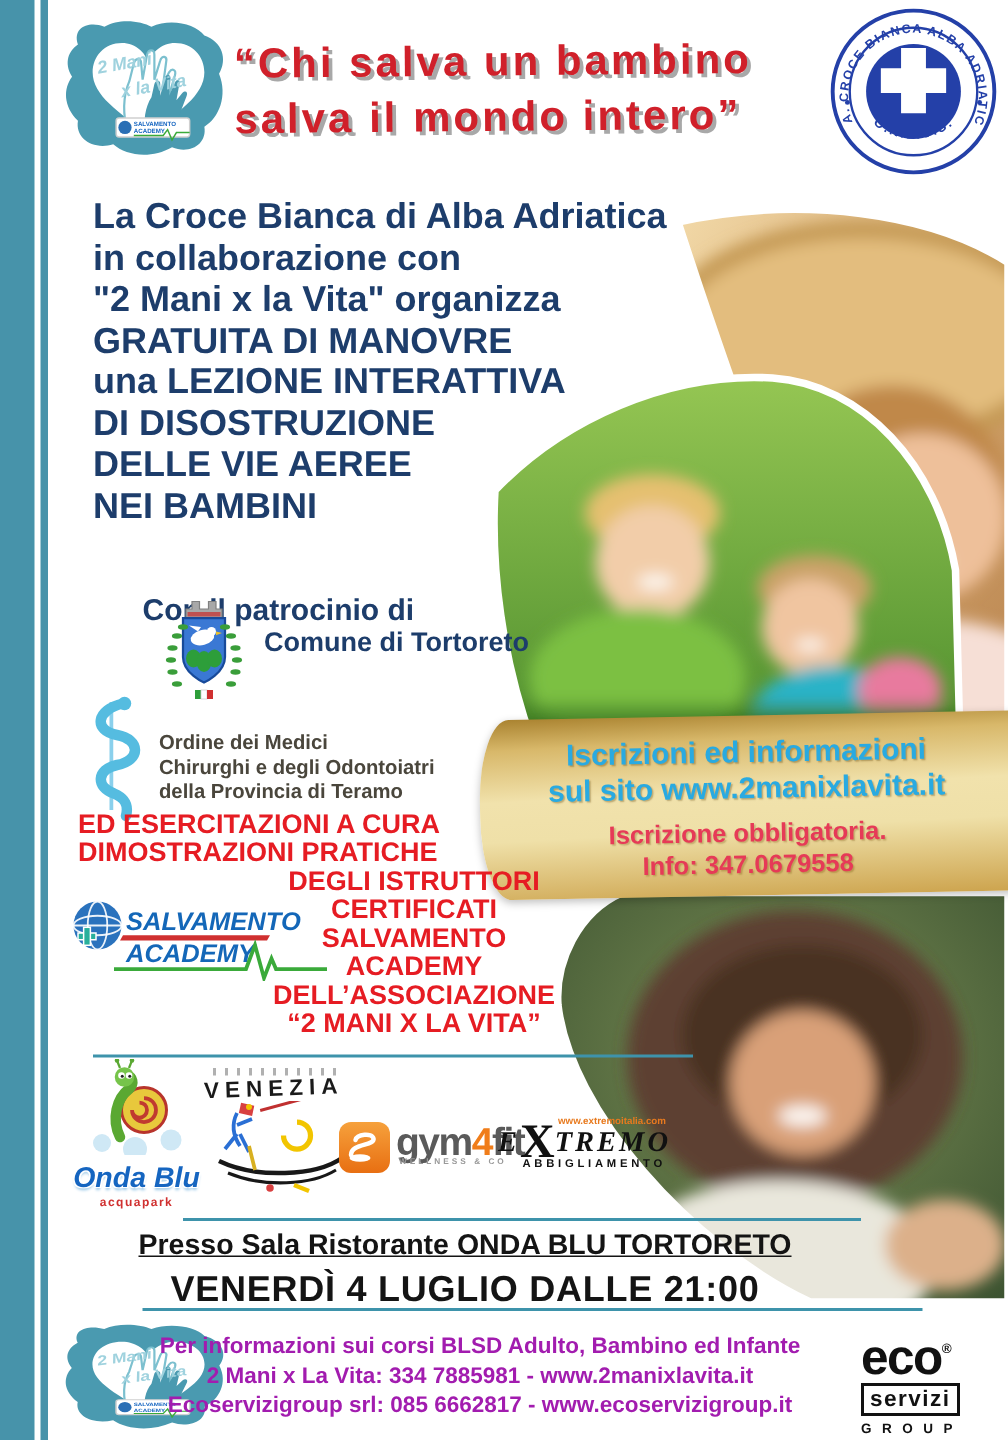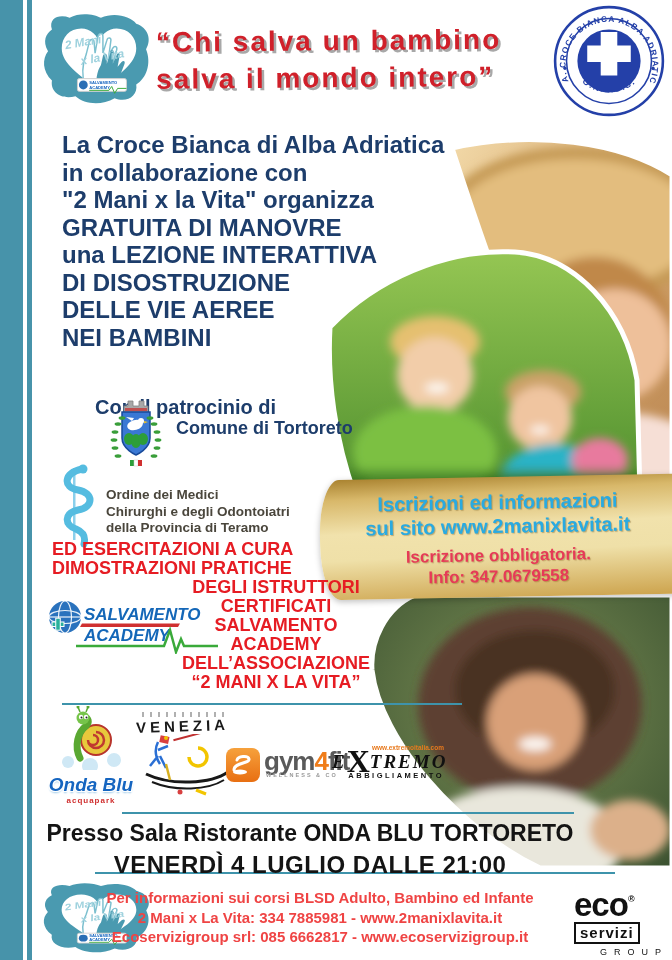--- a/index.html
+++ b/index.html
@@ -67,31 +67,31 @@
 
   .extremo{position:absolute;left:332px;top:744px;width:112px;z-index:3;text-align:right;
            font-family:"Liberation Serif", serif;}
   .extremo .ex-url{color:#e87a1e;font-size:6.5px;font-weight:bold;font-family:"Liberation Sans",sans-serif;}
   .extremo .ex-name{color:#111;font-style:italic;font-weight:bold;font-size:19px;letter-spacing:2px;line-height:22px;}
   .extremo .ex-x{font-size:32px;font-style:normal;letter-spacing:0;vertical-align:-4px;line-height:0;}
   .extremo .ex-sub{color:#111;font-size:7.5px;font-weight:bold;letter-spacing:2.5px;
            font-family:"Liberation Sans",sans-serif;margin-top:-2px;}
 
   .event{position:absolute;left:35px;top:820px;width:550px;text-align:center;color:#141414;z-index:3;}
-  .event .venue{font-weight:bold;font-size:23px;}
+  .event .venue{font-weight:bold;font-size:19px;text-decoration:underline;}
   .event .datetime{font-weight:bold;font-size:24px;margin-top:4px;letter-spacing:0.5px;}
 
-  .footer-text{position:absolute;left:90px;top:888px;width:460px;text-align:center;color:#ef4444;
+  .footer-text{position:absolute;left:90px;top:888px;width:460px;text-align:center;color:#a21caf;
                font-weight:bold;font-size:15px;line-height:19.5px;z-index:3;}
   .eco{position:absolute;left:574px;top:884px;width:90px;z-index:3;color:#111;}
   .eco .eco-name{font-weight:900;font-size:33px;line-height:30px;letter-spacing:-1px;}
   .eco .eco-reg{font-size:9px;vertical-align:14px;}
   .eco .eco-box{display:inline-block;border:2.5px solid #111;font-weight:800;font-size:15px;
                 letter-spacing:1px;padding:0 4px;line-height:18px;margin-top:2px;}
-  .eco .eco-group{font-size:9px;font-weight:normal;letter-spacing:7px;margin-top:3px;margin-left:26px;}
+  .eco .eco-group{font-size:9px;font-weight:bold;letter-spacing:7px;margin-top:3px;}
 </style>
 </head>
 <body>
 
 <div class="poster">
 
   <div class="stripe s1"></div>
   <div class="stripe s2"></div>
 
   <svg width="0" height="0" style="position:absolute" aria-hidden="true">

